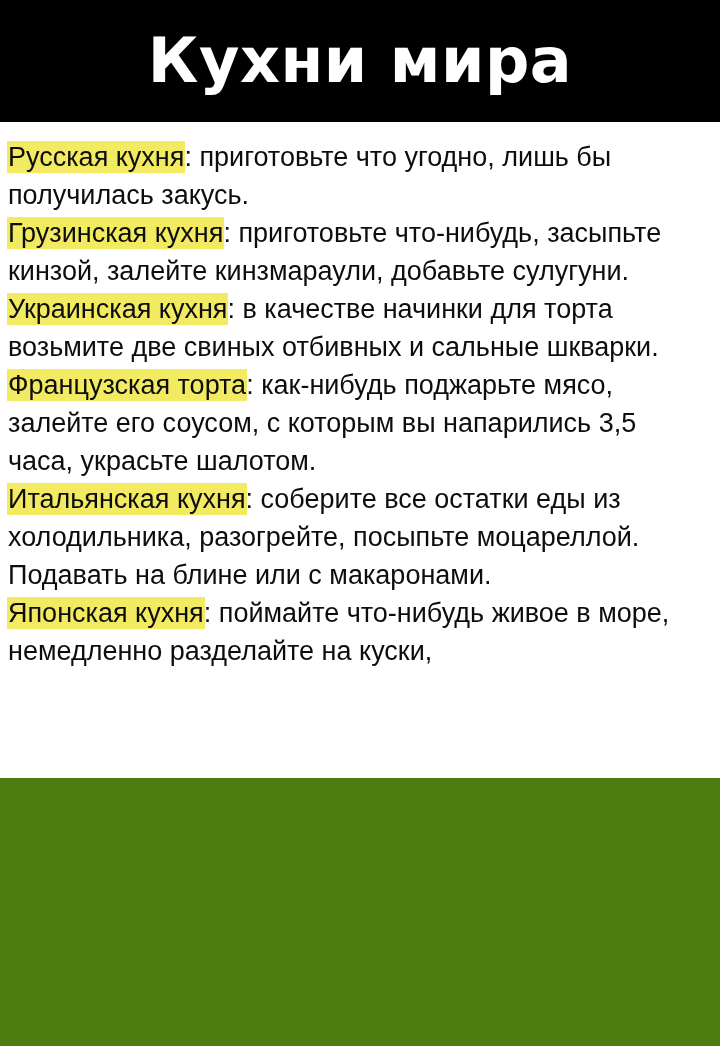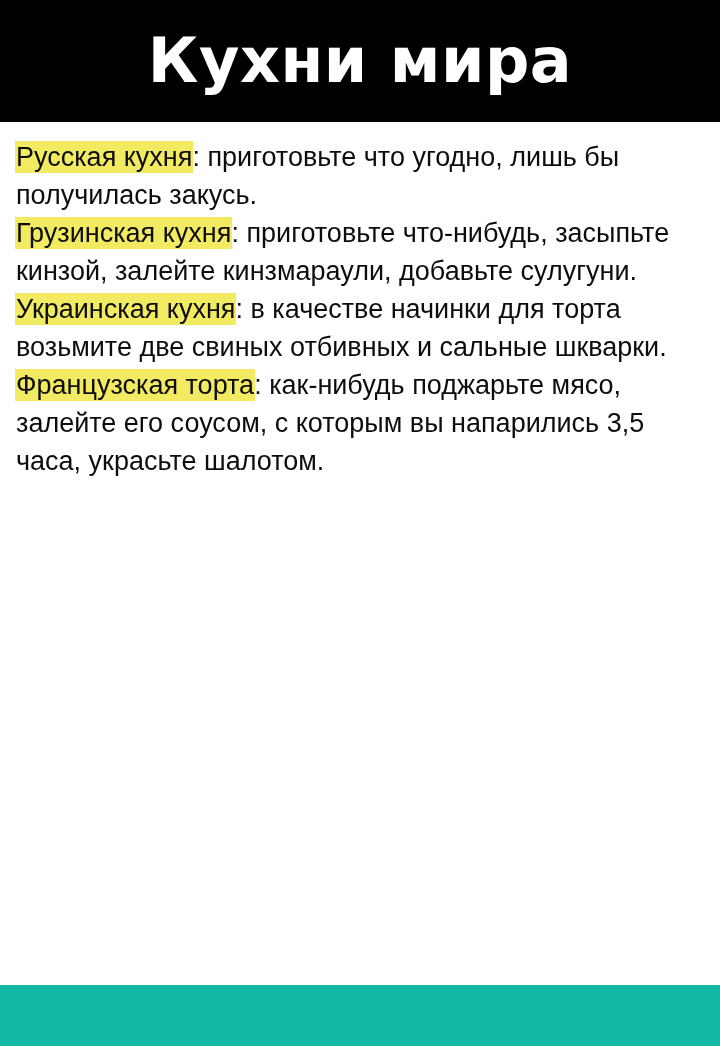--- a/index.html
+++ b/index.html
@@ -10,21 +10,21 @@
   body {
     width: 720px;
     height: 1046px;
     overflow: hidden;
     font-family: "Liberation Sans", sans-serif;
   }
   .page {
     width: 720px;
     height: 1046px;
     position: relative;
-    background: #14b8a6;
+    background: #4d7c0f;
   }
   .title-bar {
     background: #000000;
     width: 100%;
     height: 122px;
     display: flex;
     align-items: center;
     justify-content: center;
     box-sizing: border-box;
   }
@@ -32,23 +32,23 @@
     color: #ffffff;
     font-size: 62px;
     font-weight: 700;
     letter-spacing: 0.5px;
     line-height: 1;
     white-space: nowrap;
     font-family: "DejaVu Sans", sans-serif;
   }
   .content {
     background: #ffffff;
-    padding: 16px 14px 0 16px;
+    padding: 16px 14px 0 8px;
     box-sizing: border-box;
-    height: 863px;
+    height: 656px;
     overflow: hidden;
   }
   .entry {
     font-size: 27px;
     line-height: 38px;
     color: #0d0d0d;
     margin: 0 0 0 0;
     font-family: "Liberation Sans", sans-serif;
     text-align: left;
   }
@@ -82,17 +82,23 @@
     </p>
 
     <p class="entry">
       <span class="cuisine-name">Украинская кухня</span><span>: </span><span class="body-text">в качестве начинки для торта возьмите две свиных отбивных и сальные шкварки.</span>
     </p>
 
     <p class="entry">
       <span class="cuisine-name">Французская торта</span><span>: </span><span class="body-text">как-нибудь поджарьте мясо, залейте его соусом, с которым вы напарились 3,5 часа, украсьте шалотом.</span>
     </p>
 
+    <p class="entry">
+      <span class="cuisine-name">Итальянская кухня</span><span>: </span><span class="body-text">соберите все остатки еды из холодильника, разогрейте, посыпьте моцареллой. Подавать на блине или с макаронами.</span>
+    </p>
 
 
+    <p class="entry">
+      <span class="cuisine-name">Японская кухня</span><span>: </span><span class="body-text">поймайте что-нибудь живое в море, немедленно разделайте на куски,</span>
+    </p>
 
   </div>
 </div>
 
 </body></html>

